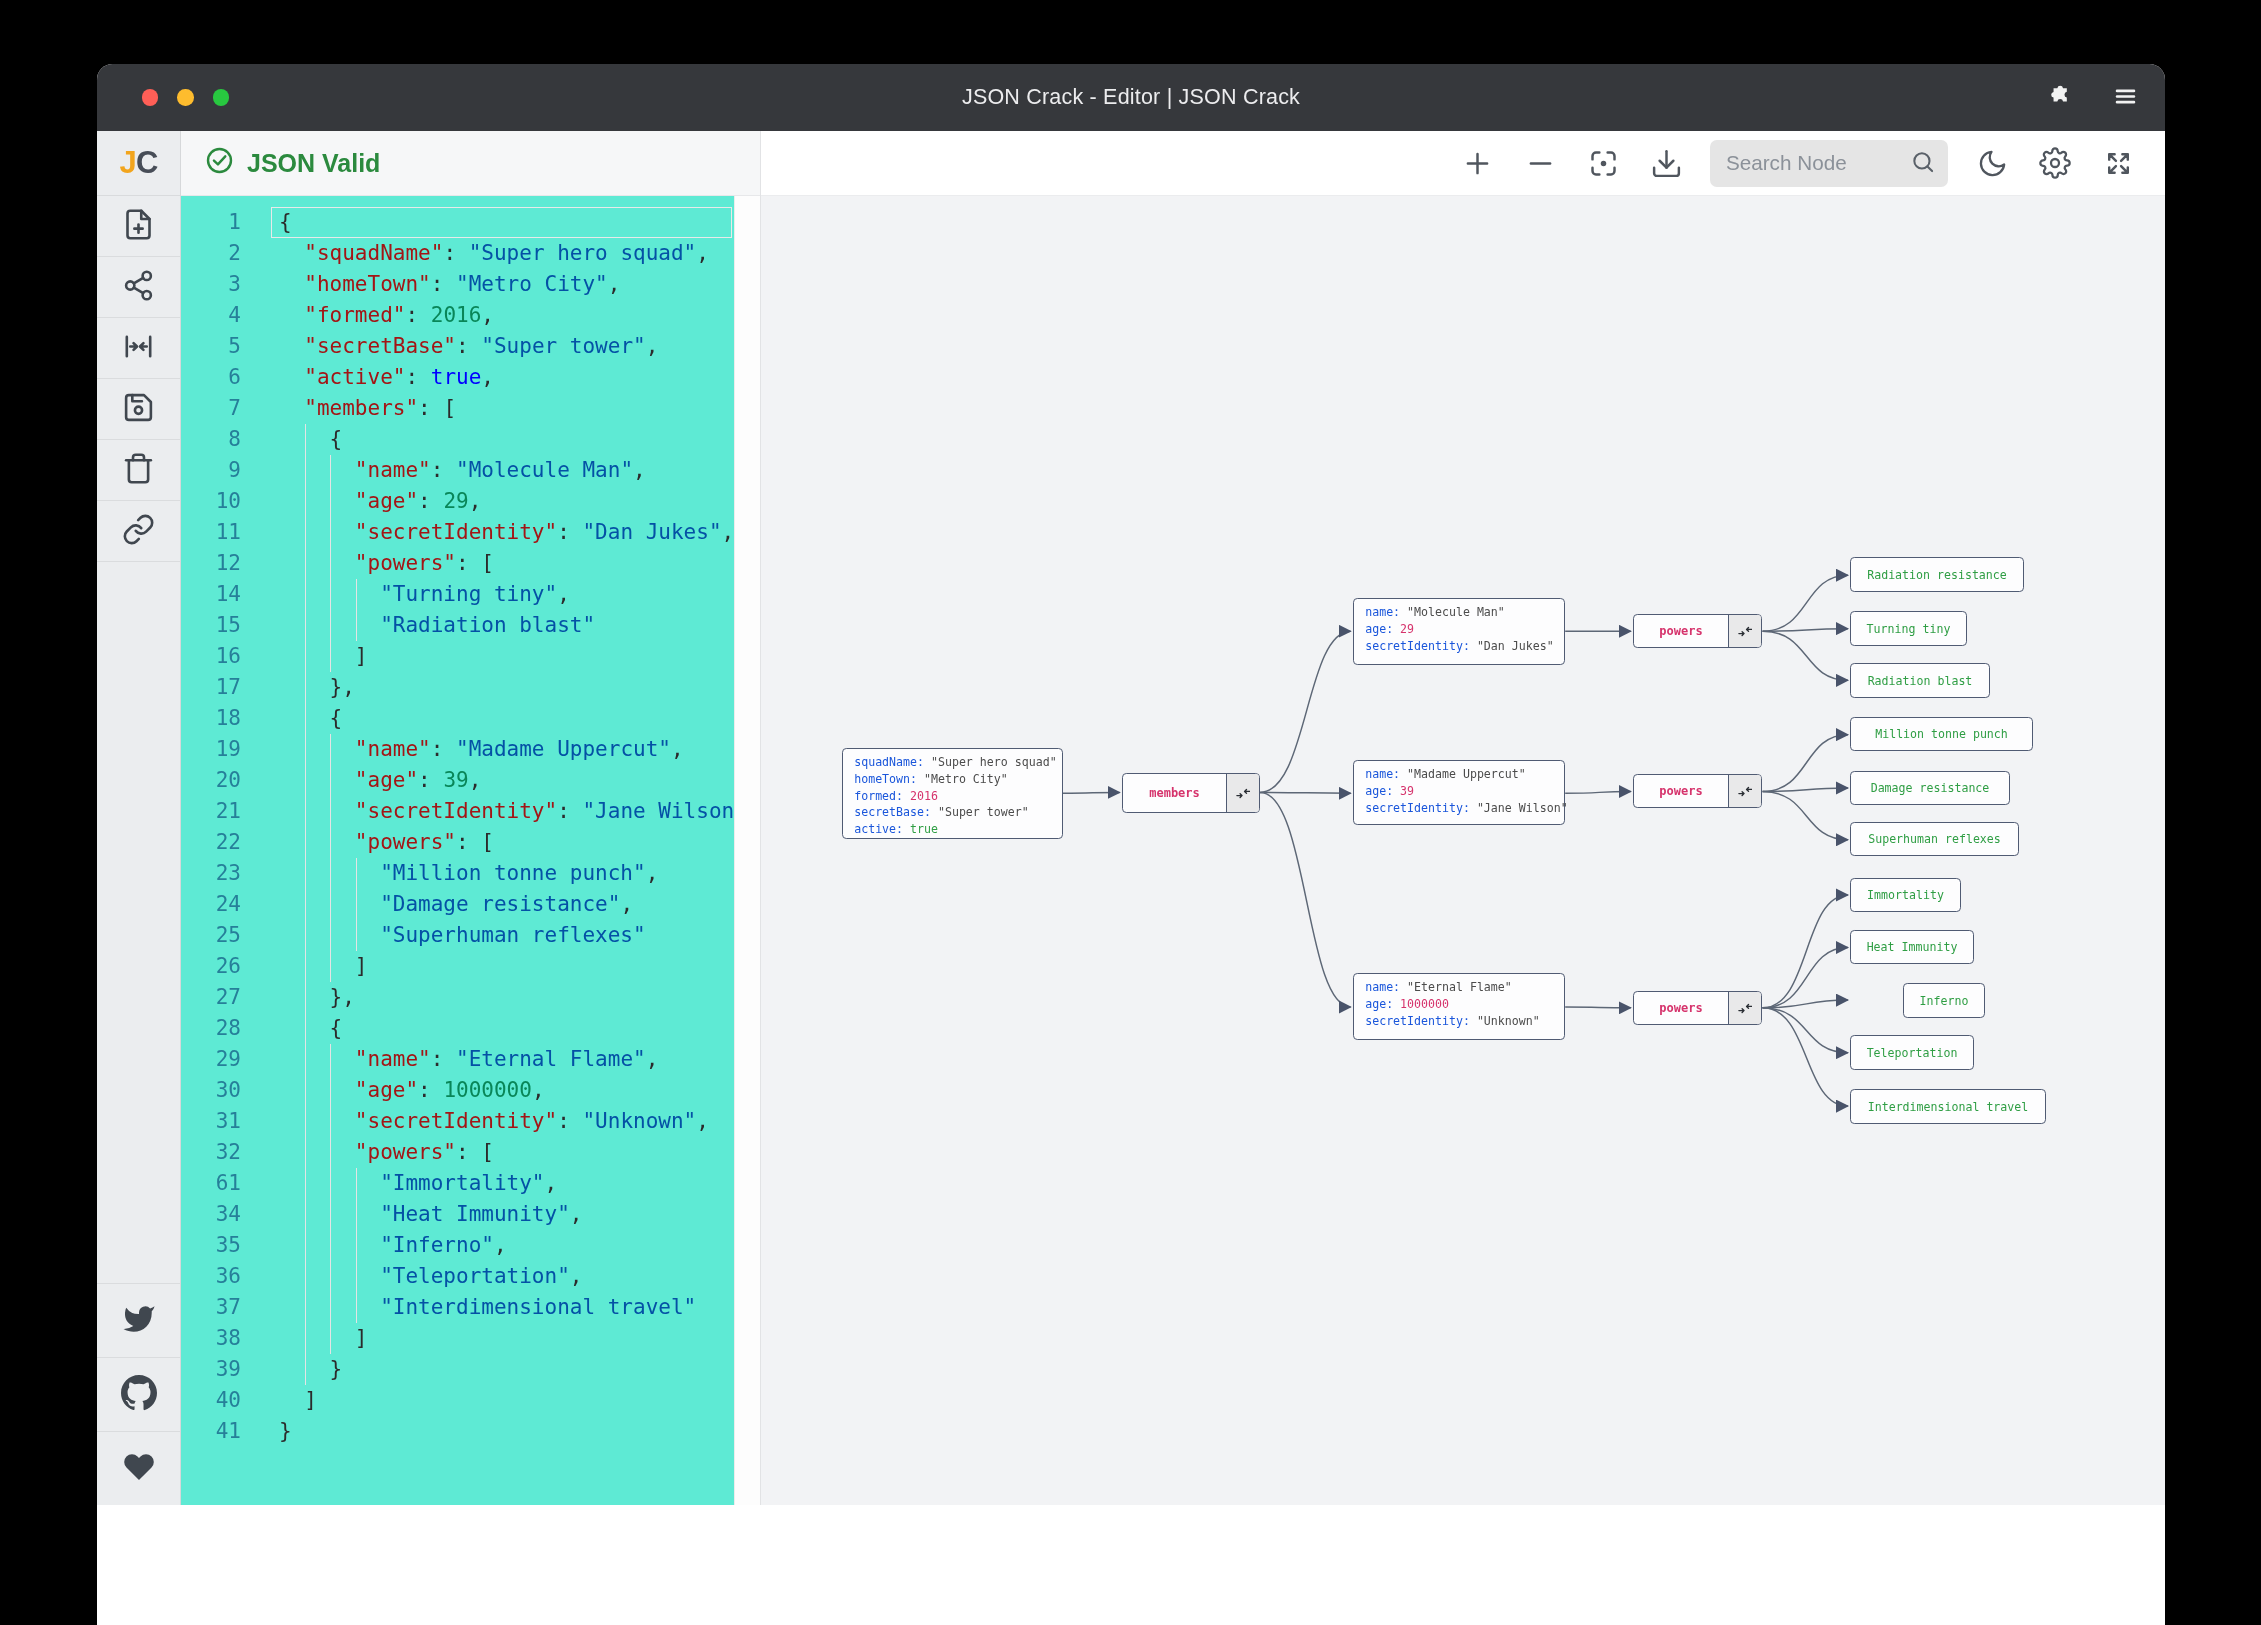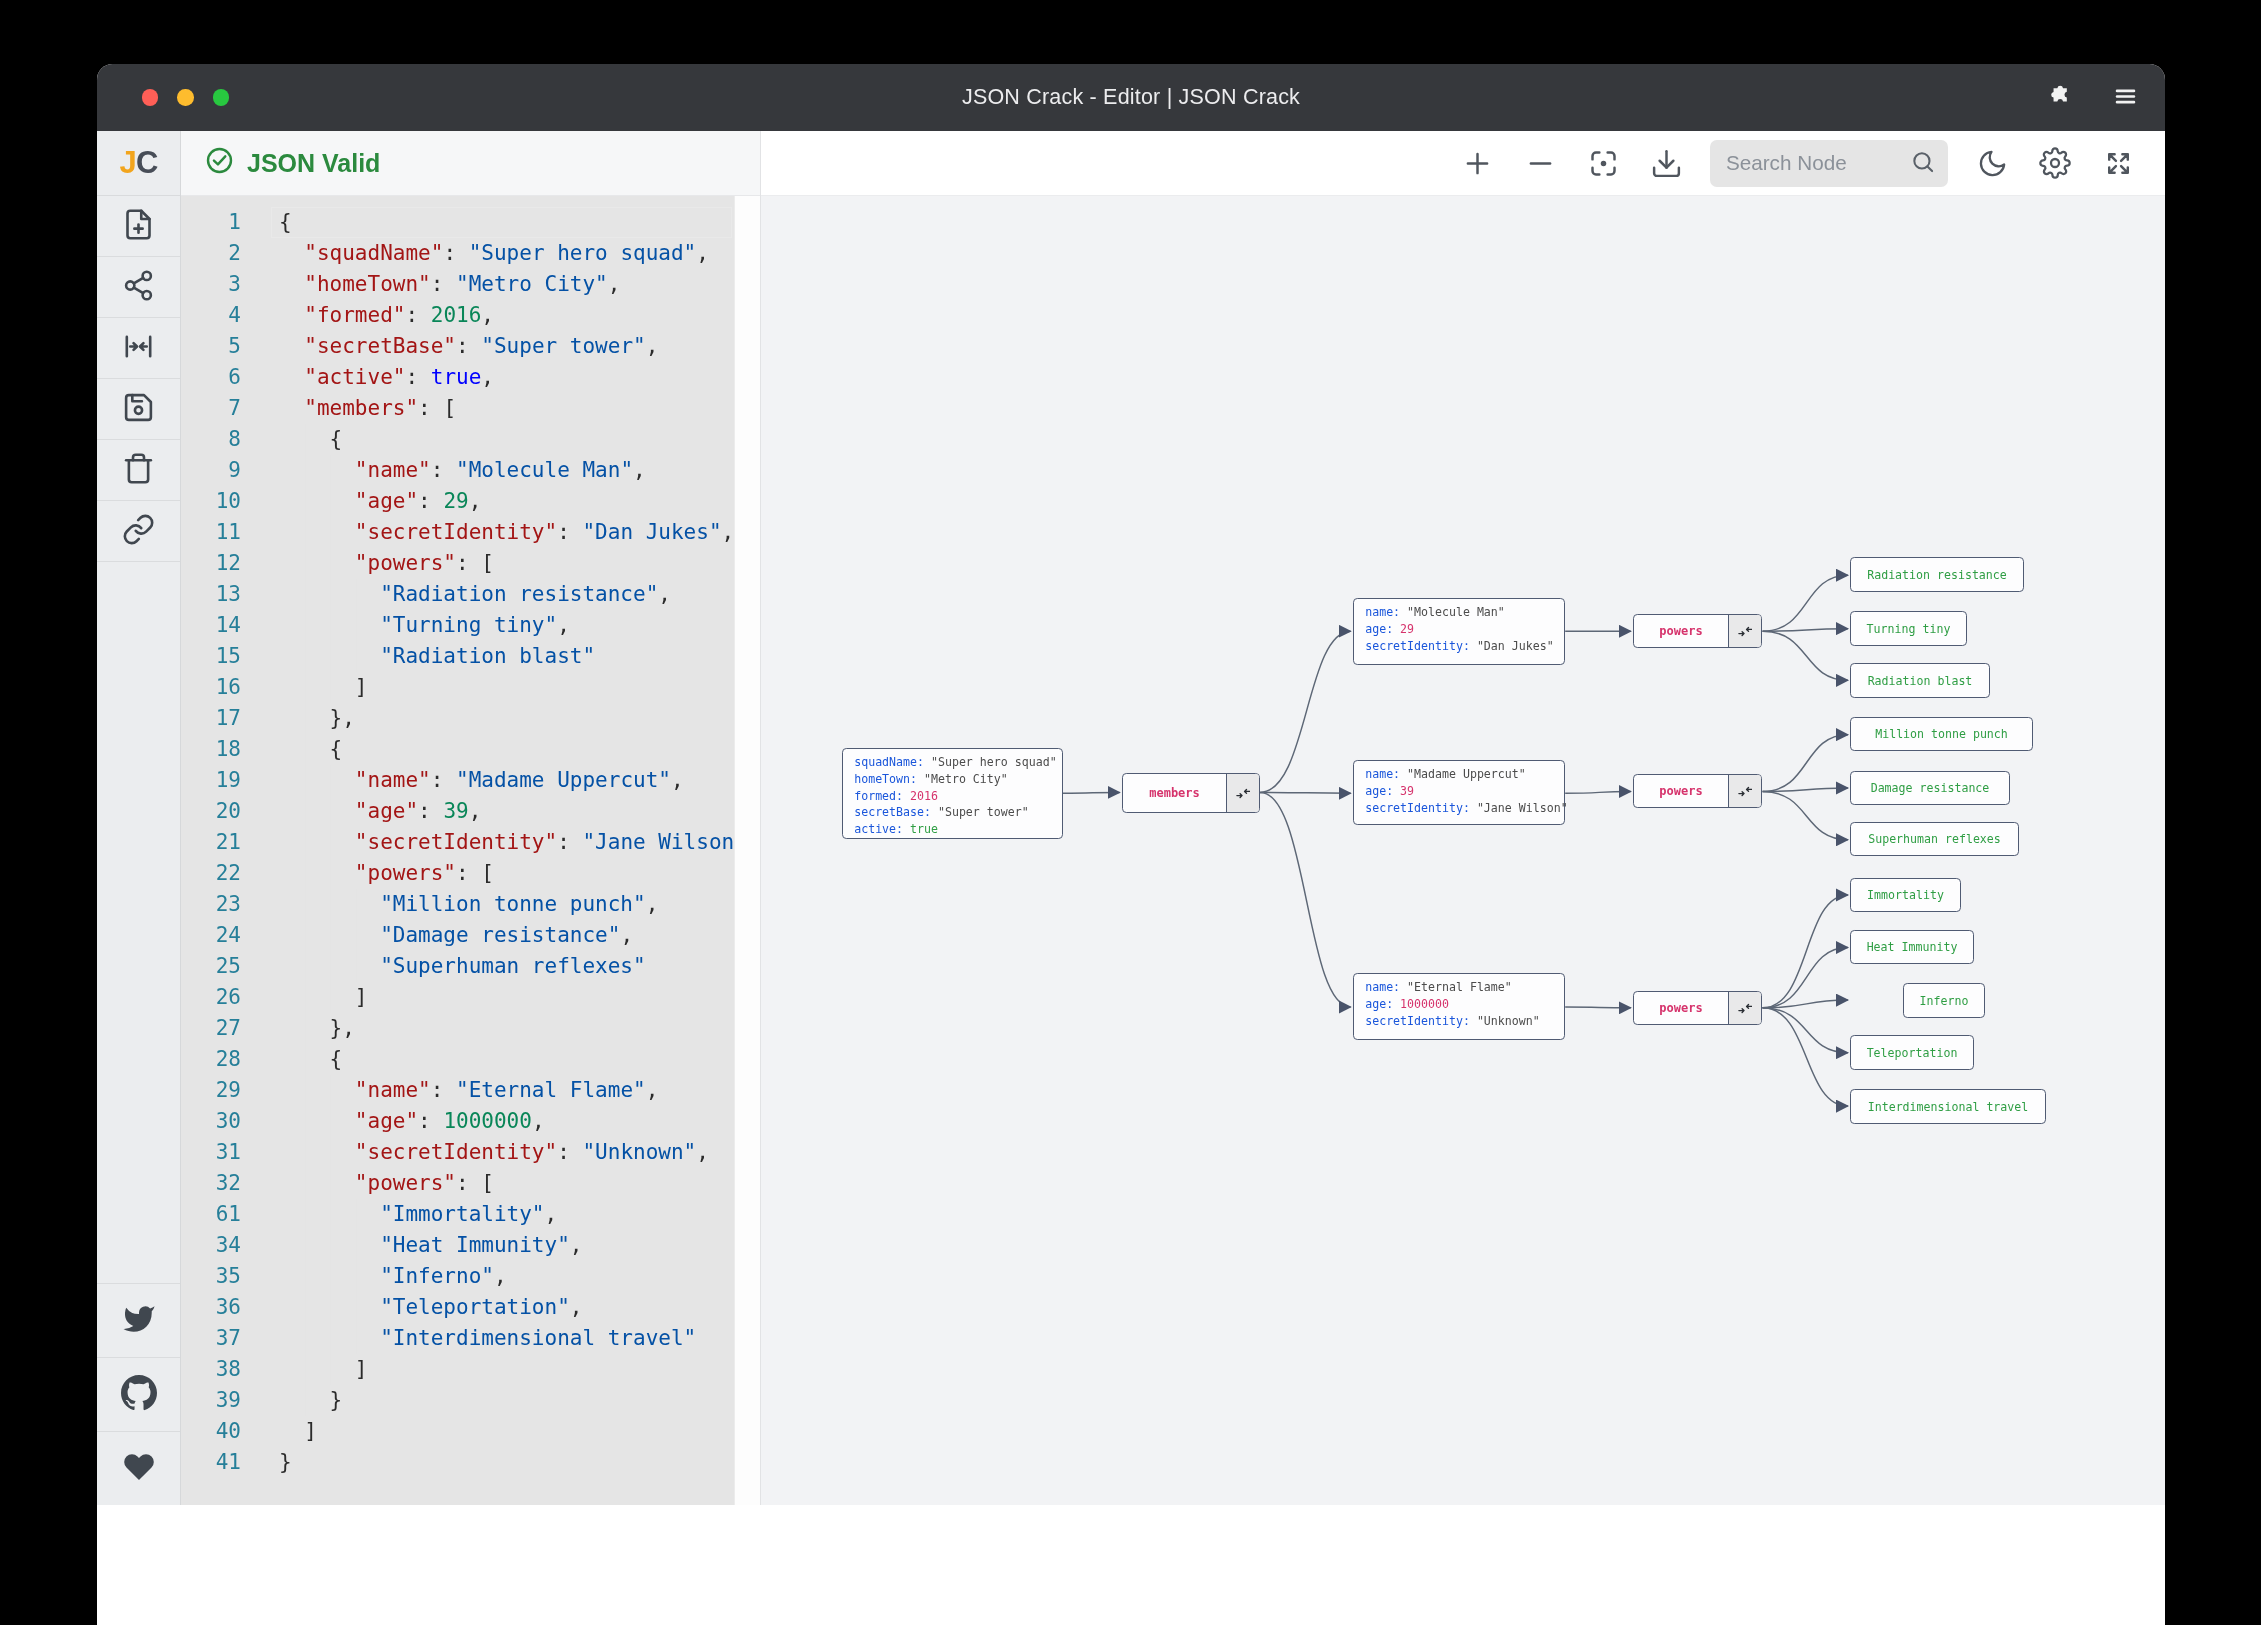--- a/index.html
+++ b/index.html
@@ -26,21 +26,21 @@
              border-bottom:0.9px solid #d9dbdd; font-weight:700; font-size:31px; letter-spacing:-0.9px;
              font-family:"Liberation Sans",sans-serif; }
   .sb-logo .j { color:#f2a51d; } .sb-logo .c { color:#474d57; }
   .sb-item { height:61px; display:flex; align-items:center; justify-content:center;
              border-bottom:0.9px solid #dadcde; color:#40474f; cursor:pointer; }
   .sb-spacer { flex:1; }
   .sb-foot { height:74px; display:flex; align-items:center; justify-content:center;
              border-top:0.9px solid #dadcde; color:#40474f; cursor:pointer; }
 
   
-  .leftpanel { width:579px; flex:none; display:flex; flex-direction:column; background:#e5e5e5; position:relative; }
+  .leftpanel { width:579px; flex:none; display:flex; flex-direction:column; background:#5eead4; position:relative; }
   .lp-header { height:65px; background:#f6f7f8; border-bottom:0.9px solid #e7e8ea;
                display:flex; align-items:center; gap:13px; padding-left:24px;
                color:#2b8a3e; font-size:25px; font-weight:600; flex:none; }
   .editor { position:relative; flex:1; overflow:hidden; padding-top:11.2px;
             font-family:"DejaVu Sans Mono","Liberation Mono",monospace; font-size:21px; }
   .eline { height:31px; display:flex; position:relative; line-height:31px; white-space:pre; }
   .ln { width:60px; text-align:right; color:#267f99; flex:none; }
   .lcode { padding-left:38px; }
   .tk { color:#a31515; } .tp { color:#2b2b2b; } .ts { color:#0451a5; }
   .tn { color:#098658; } .tb { color:#0000ff; }
@@ -211,21 +211,20 @@
               <div class="eline"><span class="ln">3</span><span class="lcode"><span>  </span><span class="tk">"homeTown"</span><span class="tp">: </span><span class="ts">"Metro City"</span><span class="tp">,</span></span></div>
               <div class="eline"><span class="ln">4</span><span class="lcode"><span>  </span><span class="tk">"formed"</span><span class="tp">: </span><span class="tn">2016</span><span class="tp">,</span></span></div>
               <div class="eline"><span class="ln">5</span><span class="lcode"><span>  </span><span class="tk">"secretBase"</span><span class="tp">: </span><span class="ts">"Super tower"</span><span class="tp">,</span></span></div>
               <div class="eline"><span class="ln">6</span><span class="lcode"><span>  </span><span class="tk">"active"</span><span class="tp">: </span><span class="tb">true</span><span class="tp">,</span></span></div>
               <div class="eline"><span class="ln">7</span><span class="lcode"><span>  </span><span class="tk">"members"</span><span class="tp">: [</span></span></div>
               <div class="eline"><div class="guide" style="left: 124px;"></div><span class="ln">8</span><span class="lcode"><span>    </span><span class="tp">{</span></span></div>
               <div class="eline"><div class="guide" style="left: 124px;"></div><div class="guide" style="left: 149px;"></div><span class="ln">9</span><span class="lcode"><span>      </span><span class="tk">"name"</span><span class="tp">: </span><span class="ts">"Molecule Man"</span><span class="tp">,</span></span></div>
               <div class="eline"><div class="guide" style="left: 124px;"></div><div class="guide" style="left: 149px;"></div><span class="ln">10</span><span class="lcode"><span>      </span><span class="tk">"age"</span><span class="tp">: </span><span class="tn">29</span><span class="tp">,</span></span></div>
               <div class="eline"><div class="guide" style="left: 124px;"></div><div class="guide" style="left: 149px;"></div><span class="ln">11</span><span class="lcode"><span>      </span><span class="tk">"secretIdentity"</span><span class="tp">: </span><span class="ts">"Dan Jukes"</span><span class="tp">,</span></span></div>
               <div class="eline"><div class="guide" style="left: 124px;"></div><div class="guide" style="left: 149px;"></div><span class="ln">12</span><span class="lcode"><span>      </span><span class="tk">"powers"</span><span class="tp">: [</span></span></div>
-              <div class="eline"><div class="guide" style="left: 124px;"></div><div class="guide" style="left: 149px;"></div><div class="guide" style="left: 175px;"></div><span class="ln">13</span><span class="lcode"><span>        </span><span class="ts">"Radiation resistance"</span><span class="tp">,</span></span></div>
               <div class="eline"><div class="guide" style="left: 124px;"></div><div class="guide" style="left: 149px;"></div><div class="guide" style="left: 175px;"></div><span class="ln">14</span><span class="lcode"><span>        </span><span class="ts">"Turning tiny"</span><span class="tp">,</span></span></div>
               <div class="eline"><div class="guide" style="left: 124px;"></div><div class="guide" style="left: 149px;"></div><div class="guide" style="left: 175px;"></div><span class="ln">15</span><span class="lcode"><span>        </span><span class="ts">"Radiation blast"</span></span></div>
               <div class="eline"><div class="guide" style="left: 124px;"></div><div class="guide" style="left: 149px;"></div><span class="ln">16</span><span class="lcode"><span>      </span><span class="tp">]</span></span></div>
               <div class="eline"><div class="guide" style="left: 124px;"></div><span class="ln">17</span><span class="lcode"><span>    </span><span class="tp">},</span></span></div>
               <div class="eline"><div class="guide" style="left: 124px;"></div><span class="ln">18</span><span class="lcode"><span>    </span><span class="tp">{</span></span></div>
               <div class="eline"><div class="guide" style="left: 124px;"></div><div class="guide" style="left: 149px;"></div><span class="ln">19</span><span class="lcode"><span>      </span><span class="tk">"name"</span><span class="tp">: </span><span class="ts">"Madame Uppercut"</span><span class="tp">,</span></span></div>
               <div class="eline"><div class="guide" style="left: 124px;"></div><div class="guide" style="left: 149px;"></div><span class="ln">20</span><span class="lcode"><span>      </span><span class="tk">"age"</span><span class="tp">: </span><span class="tn">39</span><span class="tp">,</span></span></div>
               <div class="eline"><div class="guide" style="left: 124px;"></div><div class="guide" style="left: 149px;"></div><span class="ln">21</span><span class="lcode"><span>      </span><span class="tk">"secretIdentity"</span><span class="tp">: </span><span class="ts">"Jane Wilson"</span><span class="tp">,</span></span></div>
               <div class="eline"><div class="guide" style="left: 124px;"></div><div class="guide" style="left: 149px;"></div><span class="ln">22</span><span class="lcode"><span>      </span><span class="tk">"powers"</span><span class="tp">: [</span></span></div>
               <div class="eline"><div class="guide" style="left: 124px;"></div><div class="guide" style="left: 149px;"></div><div class="guide" style="left: 175px;"></div><span class="ln">23</span><span class="lcode"><span>        </span><span class="ts">"Million tonne punch"</span><span class="tp">,</span></span></div>

